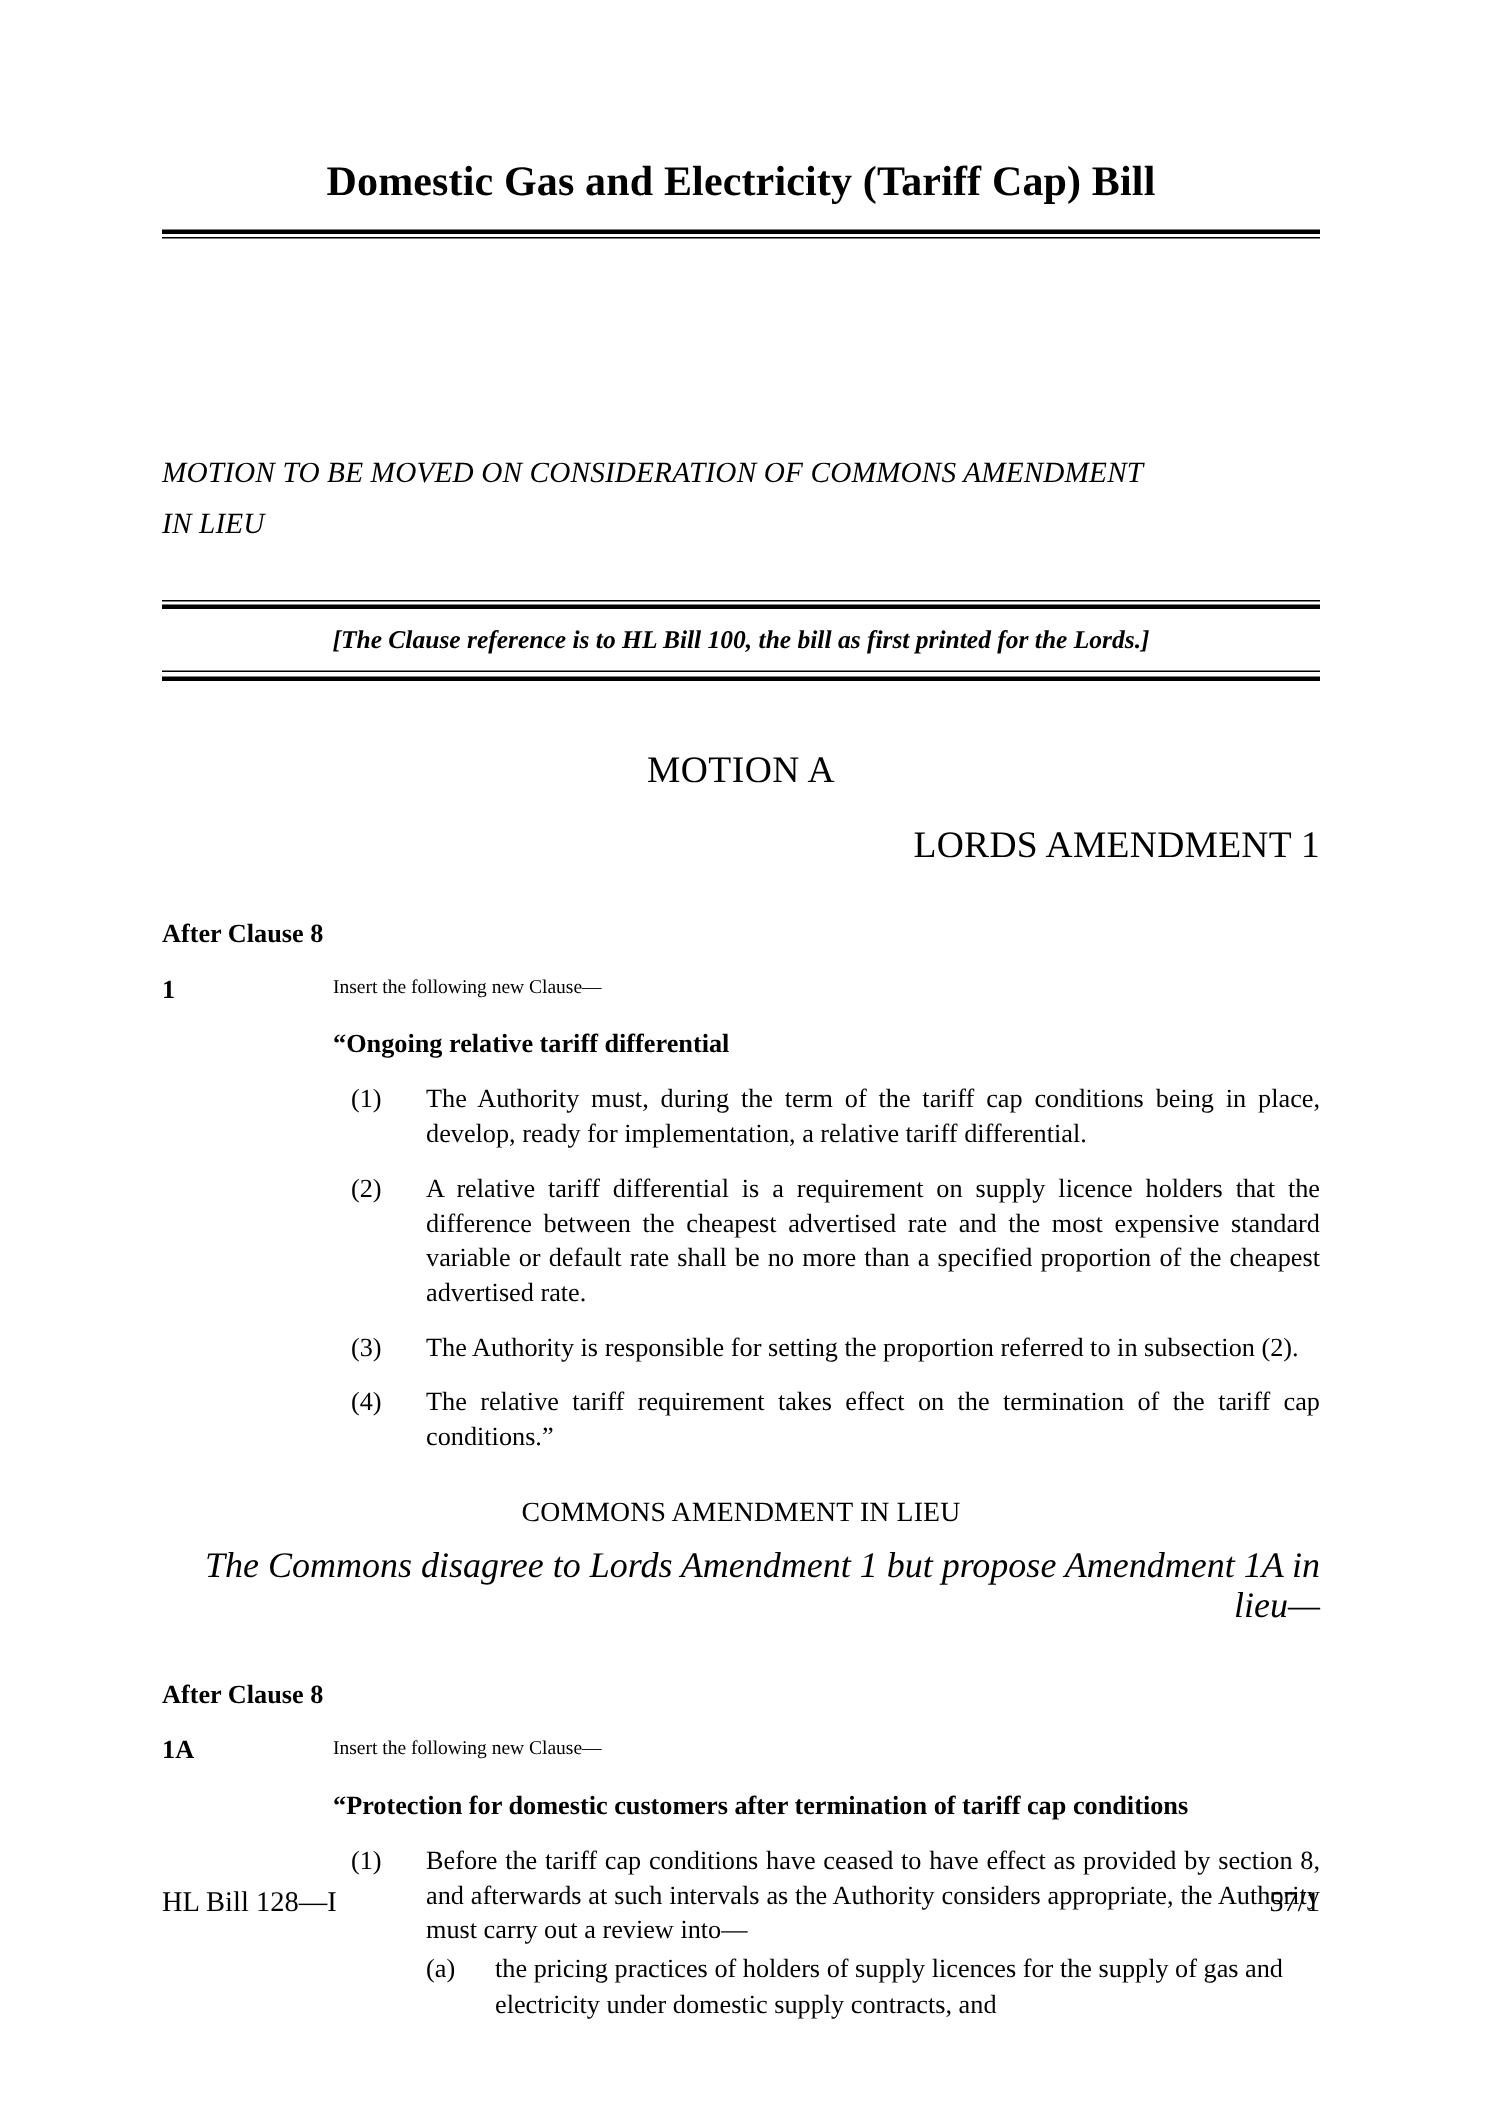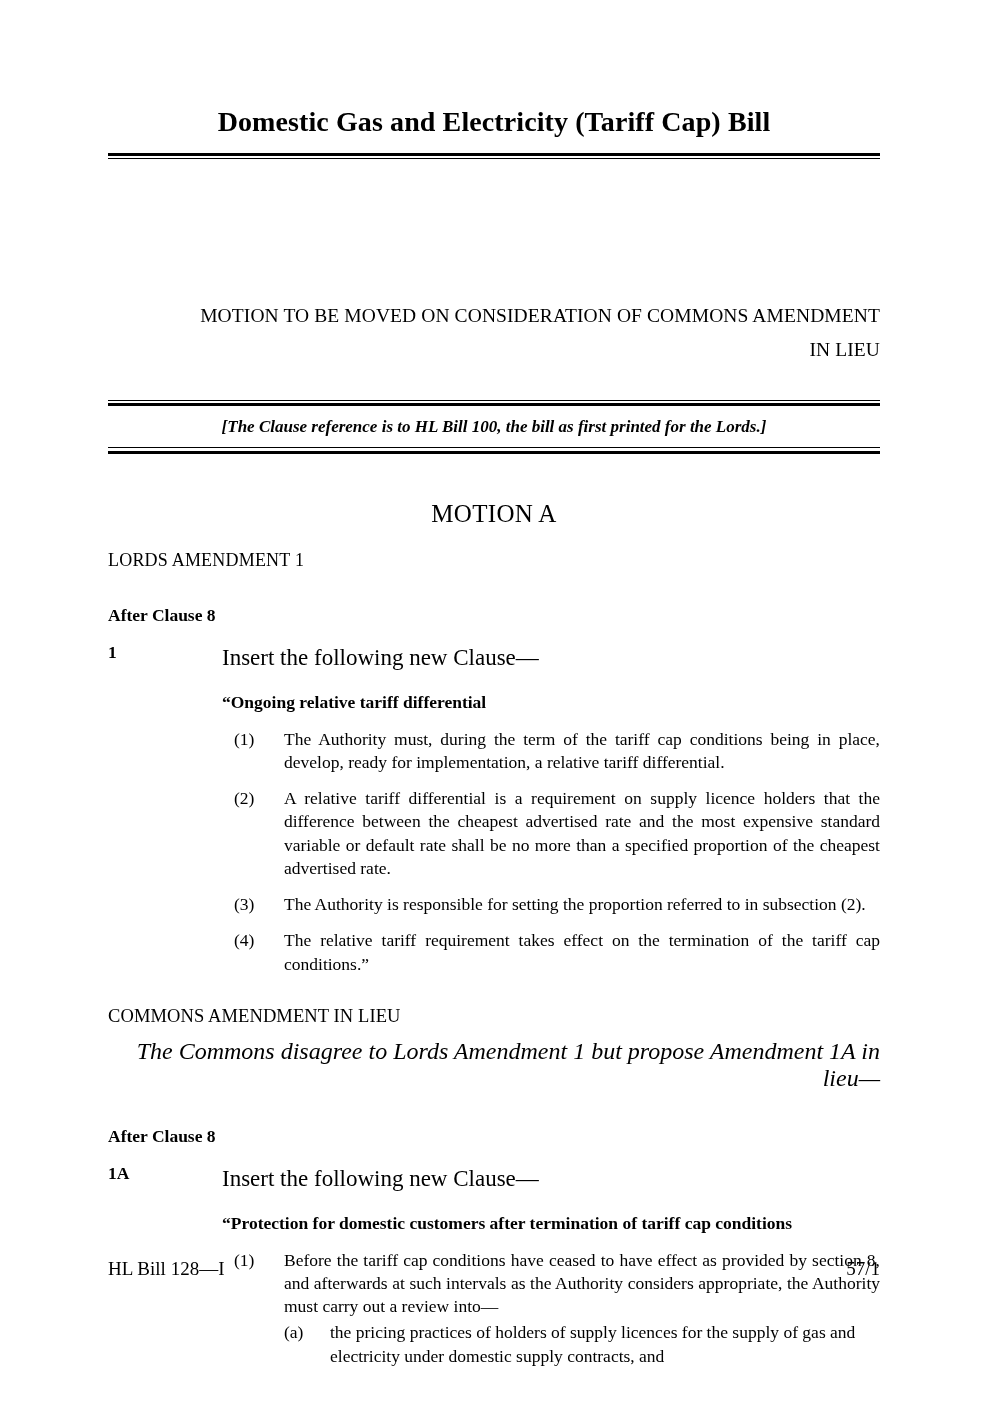--- a/index.html
+++ b/index.html
@@ -46,25 +46,26 @@
     padding-top: 2px;
   }
   .rule-double-under::after {
     content: "";
     display: block;
     border-top: 1.2px solid #000;
   }
 
   
   .motion-heading {
-    text-align: right;
+    text-align: left;
     font-size: 19.5px;
     line-height: 1.75;
     margin-top: 140px;
     letter-spacing: 0.1px;
+    font-style: italic;
   }
 
   
   .note-block {
     margin-top: 33px;
   }
   .note-rule-top {
     border-top: 1.2px solid #000;
     padding-top: 2.5px;
   }
@@ -91,22 +92,22 @@
   }
 
   
   .motion-label {
     text-align: center;
     font-size: 25px;
     margin-top: 46px;
     letter-spacing: 0.3px;
   }
   .amendment-label {
-    text-align: left;
-    font-size: 18px;
+    text-align: right;
+    font-size: 25px;
     margin-top: 22px;
     letter-spacing: 0.2px;
   }
 
   
   .clause-heading {
     text-align: left;
     font-size: 17.5px;
     font-weight: bold;
     margin-top: 34px;
@@ -123,21 +124,21 @@
     left: 0;
     top: 0;
     width: 100px;
     font-size: 17.5px;
     font-weight: bold;
   }
   .amend-body {
     margin-left: 114px;
   }
   .lead-line {
-    font-size: 23px;
+    font-size: 13px;
     line-height: 1.35;
   }
   .quote-heading {
     font-size: 17.5px;
     font-weight: bold;
     margin-top: 18px;
     line-height: 1.35;
   }
 
   
@@ -179,20 +180,21 @@
   }
   .sub-item > .marker {
     position: absolute;
     left: 0;
     top: 0;
     width: 40px;
   }
 
   
   .commons-heading {
+    text-align: center;
     font-size: 18.5px;
     margin-top: 30px;
     letter-spacing: 0.1px;
   }
   .commons-note {
     text-align: right;
     font-style: italic;
     font-size: 24px;
     margin-top: 11px;
   }

